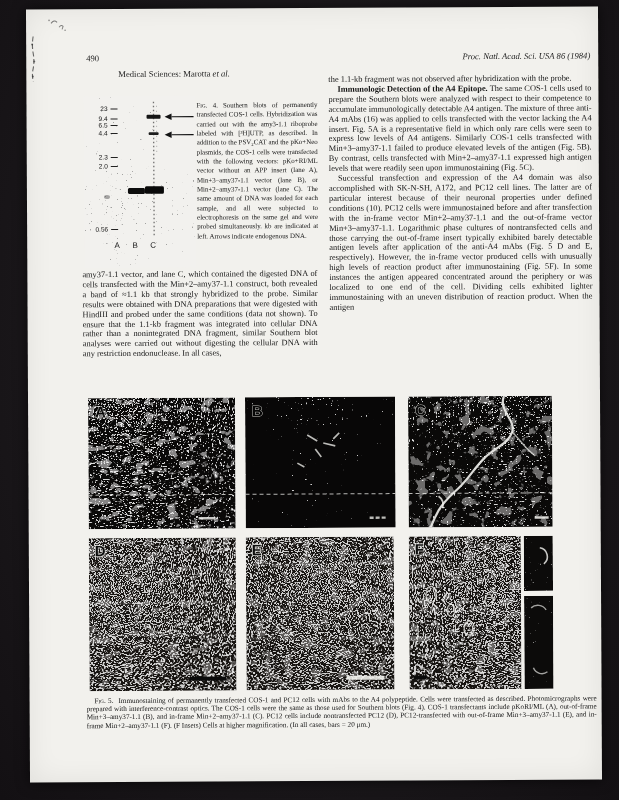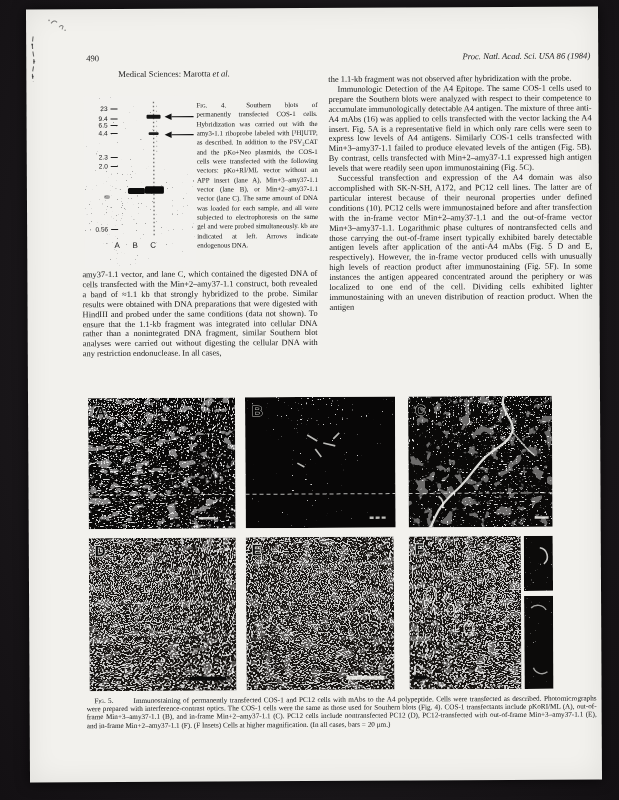--- a/index.html
+++ b/index.html
@@ -16,26 +16,26 @@
     color:#161616;
   }
   .hdr{position:absolute;left:0;top:44px;width:100%;font-size:8.6px;line-height:10px;color:#1c1c1c}
   .hdr .pnum{position:absolute;left:60px;top:0}
   .hdr .rhead{position:absolute;left:92px;top:16px}
   .hdr .jrnl{position:absolute;right:8px;top:0;font-style:italic}
   .ital{font-style:italic}
   .col{position:absolute;font-size:8.4px;line-height:9.9px;text-align:justify;color:#141414}
   .col p{margin:0}
   .indent{text-indent:9px}
-  .lead{font-weight:normal}
+  .lead{font-weight:bold}
   .leftcol{left:55px;top:261px;width:235px}
   .rightcol{left:302px;top:67px;width:263px}
   .fig4{position:absolute;left:57px;top:87px;width:233px;height:174px}
   .fig4cap{position:absolute;left:113px;top:5px;width:121px;font-size:6.9px;line-height:9.35px;text-align:justify;color:#151515}
-  .capl{font-variant:small-caps;margin-right:20px}
+  .capl{font-variant:small-caps;margin-right:5px}
   .fig5{position:absolute;left:57px;top:389px;width:470px;height:300px}
   .panel{position:absolute;display:block}
   .fig5cap{position:absolute;left:57px;top:688px;width:510px;font-size:7.2px;line-height:8.2px;text-align:justify;text-indent:8px;color:#151515}
   .pencil{position:absolute;left:0;top:5px}
   svg text{user-select:none}
   .plet-top{font-family:"Liberation Sans",sans-serif;font-weight:bold;font-size:15px;fill:#070707;stroke:#cfcfca;stroke-width:1;paint-order:stroke;opacity:.9}
   .plet-bot{font-family:"Liberation Sans",sans-serif;font-weight:bold;font-size:15px;fill:#0d0d0d;stroke:#f0f0ec;stroke-width:1.2;paint-order:stroke}
   .gel-label{font-family:"Liberation Sans",sans-serif;font-size:6.5px;fill:#141414}
   .lane-label{font-family:"Liberation Sans",sans-serif;font-size:8px;fill:#202020}
   .dashline{stroke:#f4f4f0;stroke-width:1;stroke-dasharray:4 3;opacity:.75}

